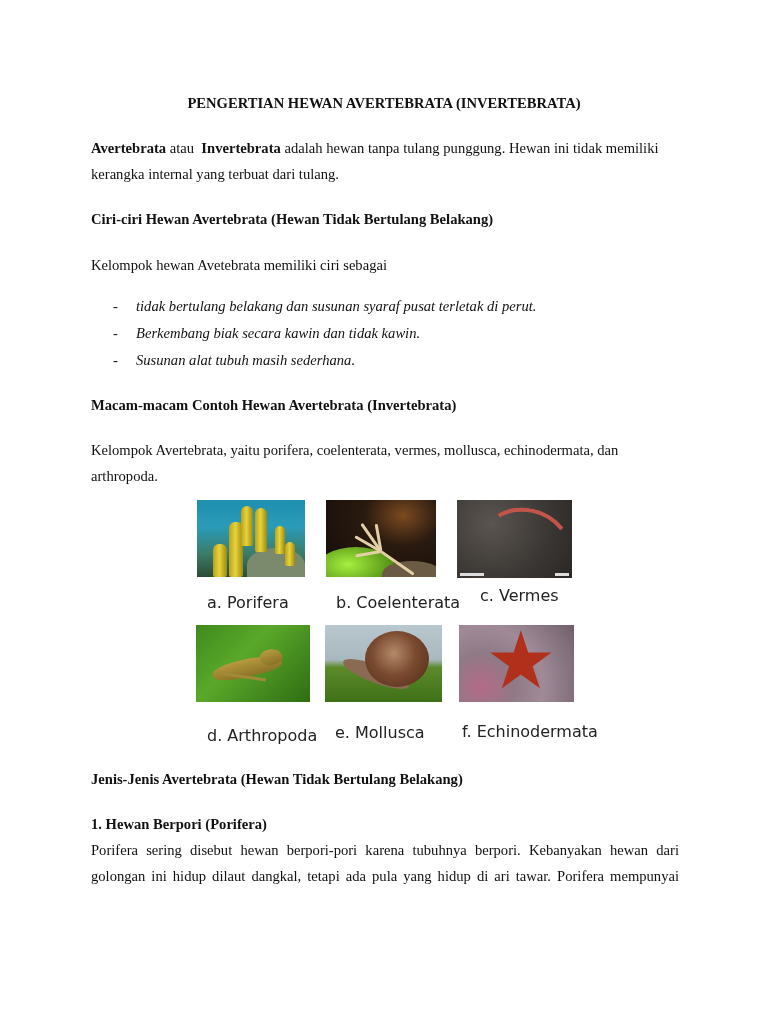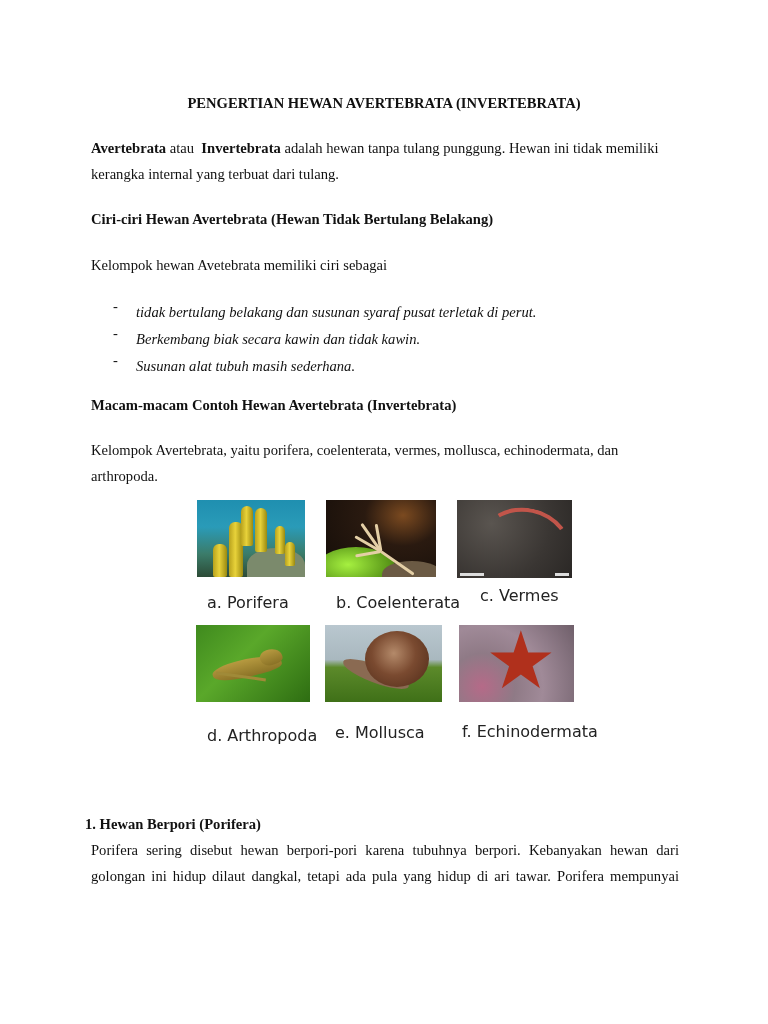--- a/index.html
+++ b/index.html
@@ -8,21 +8,21 @@
       font-family: "Liberation Serif", "DejaVu Serif", serif;
       color: #111111;
     }
     .page { position: absolute; left: 0; top: 0; width: 768px; height: 1024px; background: #ffffff; }
     .abs { position: absolute; white-space: nowrap; }
     .t { font-size: 14.6px; line-height: 26px; }
     .title { position: absolute; left: 0; width: 768px; top: 90px; text-align: center; font-weight: bold; font-size: 14.6px; }
     .b { font-weight: bold; }
     .justify-full { text-align: justify; text-align-last: justify; white-space: normal; width: 588px; }
     .bullet-dash { position: absolute; left: 113px; }
-    .bullet-text { position: absolute; left: 136px; font-style: italic; margin-top: 6px; }
+    .bullet-text { position: absolute; left: 136px; font-style: italic; }
     .photo { position: absolute; overflow: hidden; }
     .caption { position: absolute; font-family: "DejaVu Sans", "Liberation Sans", sans-serif; font-size: 16px; color: #222; white-space: nowrap; }
 
     
     .porifera { background: linear-gradient(180deg, #1f8fb0 0%, #2a9bb8 35%, #3b7c6a 70%, #2c4b36 100%); }
     .porifera .tube { position: absolute; background: linear-gradient(90deg, #b8a21d, #e8d23a 45%, #9b8a10 100%); border-radius: 6px 6px 2px 2px; }
     .porifera .rock { position: absolute; background: #7b8a6c; border-radius: 50% 50% 0 0; }
     .coelenterata { background: radial-gradient(ellipse at 70% 20%, #7b4a20 0%, #2a1a10 35%, #120c08 100%); }
     .coelenterata .green { position: absolute; left: -10px; bottom: -14px; width: 80px; height: 44px; background: radial-gradient(ellipse at 40% 40%, #a6f040, #4e8a12 70%); border-radius: 50%; }
     .coelenterata .stone { position: absolute; right: -6px; bottom: -10px; width: 60px; height: 26px; background: #6b5a44; border-radius: 50% 50% 0 0; }
@@ -114,17 +114,18 @@
       <div class="shell" style="left:40px; top:6px; width:64px; height:56px;"></div>
     </div>
     <div class="caption" style="left:335px; top:723px;">e. Mollusca</div>
 
     <div class="photo echinodermata" style="left:459px; top:625px; width:115px; height:77px;">
       <span class="star" style="left:26px; top:-4px; font-size:80px;">★</span>
     </div>
     <div class="caption" style="left:462px; top:722px;">f. Echinodermata</div>
   </div>
 
-  <div class="abs t b" style="left:85px; top:811px;">1. Hewan Berpori (Porifera)</div>
+  <div class="abs t b" style="left:91px; top:766px;">Jenis-Jenis Avertebrata (Hewan Tidak Bertulang Belakang)</div>
+  <div class="abs t b" style="left:91px; top:811px;">1. Hewan Berpori (Porifera)</div>
   <div class="abs t justify-full" style="left:91px; top:863px;">golongan ini hidup dilaut dangkal, tetapi ada pula yang hidup di ari tawar. Porifera mempunyai</div>
   <div class="abs t justify-full" style="left:91px; top:837px;">Porifera sering disebut hewan berpori-pori karena tubuhnya berpori. Kebanyakan hewan dari</div>
 
 </div>
 
 </body></html>

